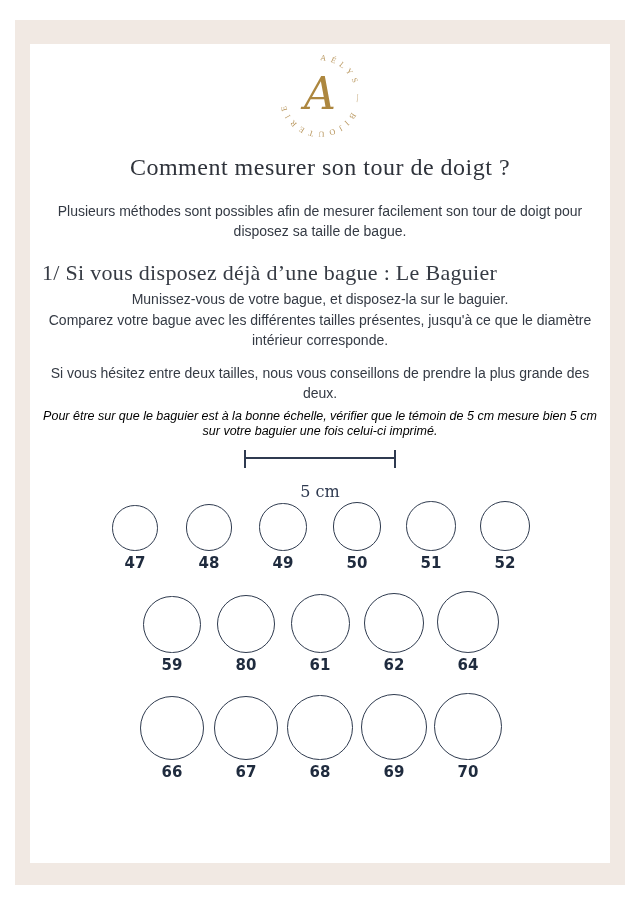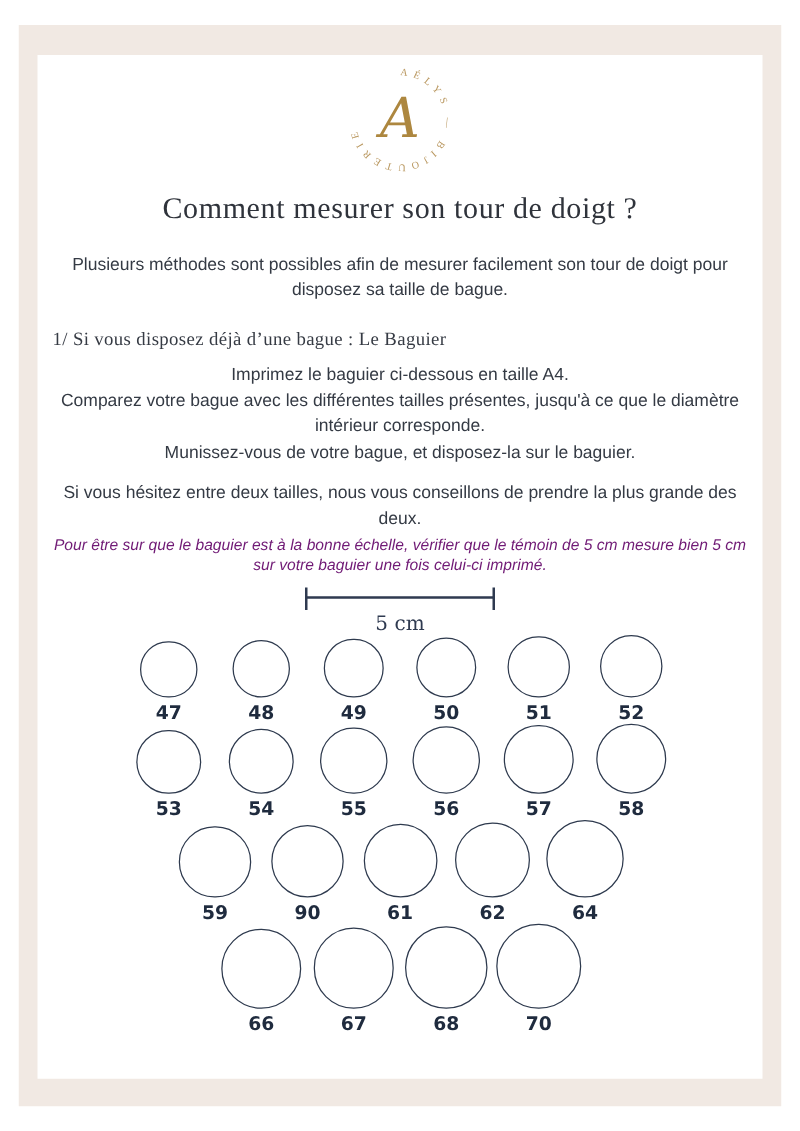--- a/index.html
+++ b/index.html
@@ -31,48 +31,48 @@
     font-family:"Liberation Serif", serif;font-weight:400;
     font-size:24px;line-height:38px;letter-spacing:0.5px;color:#2f333b;
   }
   .intro{
     margin:15px auto 0 auto;width:540px;text-align:center;
     font-size:14px;line-height:20px;color:#343a44;
   }
   .heading{
     margin:19px 0 0 12px;text-align:left;
     font-family:"Liberation Serif", serif;font-weight:400;
-    font-size:15px;line-height:25px;letter-spacing:0.3px;color:#363b44;
+    font-size:22px;line-height:25px;letter-spacing:0.3px;color:#363b44;
   }
   .steps{margin-top:4px;}
   .step{
     text-align:center;font-size:14px;line-height:20.5px;color:#343a44;
     width:556px;margin:0 auto;
   }
   .advice{
     margin:12px auto 4px auto;width:540px;text-align:center;
     font-size:14px;line-height:20.5px;color:#343a44;
   }
   .note{
     margin:5px auto 0 auto;width:560px;text-align:center;
-    font-style:italic;font-size:12.5px;line-height:15.5px;color:#701a75;
+    font-style:italic;font-size:12.5px;line-height:15.5px;color:#000000;
   }
   
-  .scale-wrap{margin-top:10px;display:flex;flex-direction:column;align-items:center;}
+  .scale-wrap{margin-top:10px;display:flex;flex-direction:column;align-items:center;gap:13px;}
   .scale-bar{position:relative;height:18px;}
   .scale-line{position:absolute;left:0;right:0;top:7px;height:2px;background:#2f3a50;}
   .scale-tick{position:absolute;top:0;width:2px;height:18px;background:#2f3a50;}
   .scale-tick.left{left:0;}
   .scale-tick.right{right:0;}
   .scale-label{
     margin-top:1px;font-family:"DejaVu Serif", serif;
     font-size:16px;color:#2f3a50;
   }
   
-  .rings{margin-top:0;display:flex;flex-direction:column;gap:1px;align-items:center;}
+  .rings{margin-top:0;display:flex;flex-direction:column;gap:20px;align-items:center;}
   .ring-row{display:flex;align-items:flex-end;}
   .ring-cell{width:74px;display:flex;flex-direction:column;align-items:center;}
   .ring-circle{
     border:1.5px solid #2e3a4e;border-radius:50%;
     box-sizing:border-box;background:#ffffff;margin-bottom:4px;
   }
   .ring-label{
     font-family:"DejaVu Sans", sans-serif;font-weight:bold;
     font-size:15px;line-height:16px;color:#1f2b3e;
   }
@@ -93,23 +93,22 @@
       <text class="logo-monogram" x="50" y="64" text-anchor="middle">A</text>
     </svg>
 
     <div class="title">Comment mesurer son tour de doigt ?</div>
 
     <div class="intro">Plusieurs méthodes sont possibles afin de mesurer facilement son tour de doigt pour disposez sa taille de bague.</div>
 
     <div class="heading">1/ Si vous disposez déjà d’une bague : Le Baguier</div>
 
     <div class="steps">
-      <div class="step">Imprimez le baguier ci-dessous en taille A4.</div>
+      <div class="step">Munissez-vous de votre bague, et disposez-la sur le baguier.</div>
       <div class="step">Comparez votre bague avec les différentes tailles présentes, jusqu'à ce que le diamètre intérieur corresponde.</div>
-      <div class="step">Munissez-vous de votre bague, et disposez-la sur le baguier.</div>
     </div>
 
     <div class="advice">Si vous hésitez entre deux tailles, nous vous conseillons de prendre la plus grande des deux.</div>
 
     <div class="note">Pour être sur que le baguier est à la bonne échelle, vérifier que le témoin de 5 cm mesure bien 5 cm sur votre baguier une fois celui-ci imprimé.</div>
 
     <div class="scale-wrap">
       <div class="scale-bar" style="width: 152px;">
         <div class="scale-tick left"></div>
         <div class="scale-line"></div>
@@ -140,52 +139,26 @@
             <div class="ring-circle" style="width: 49.4px; height: 49.4px;"></div>
             <div class="ring-label">51</div>
           </div>
           <div class="ring-cell">
             <div class="ring-circle" style="width: 50.3px; height: 50.3px;"></div>
             <div class="ring-label">52</div>
           </div>
         </div>
         <div class="ring-row">
           <div class="ring-cell">
-            <div class="ring-circle" style="width: 51.3px; height: 51.3px;"></div>
-            <div class="ring-label">53</div>
-          </div>
-          <div class="ring-cell">
-            <div class="ring-circle" style="width: 52.3px; height: 52.3px;"></div>
-            <div class="ring-label">54</div>
-          </div>
-          <div class="ring-cell">
-            <div class="ring-circle" style="width: 53.2px; height: 53.2px;"></div>
-            <div class="ring-label">55</div>
-          </div>
-          <div class="ring-cell">
-            <div class="ring-circle" style="width: 54.2px; height: 54.2px;"></div>
-            <div class="ring-label">56</div>
-          </div>
-          <div class="ring-cell">
-            <div class="ring-circle" style="width: 55.2px; height: 55.2px;"></div>
-            <div class="ring-label">57</div>
-          </div>
-          <div class="ring-cell">
-            <div class="ring-circle" style="width: 56.1px; height: 56.1px;"></div>
-            <div class="ring-label">58</div>
-          </div>
-        </div>
-        <div class="ring-row">
-          <div class="ring-cell">
             <div class="ring-circle" style="width: 57.1px; height: 57.1px;"></div>
             <div class="ring-label">59</div>
           </div>
           <div class="ring-cell">
             <div class="ring-circle" style="width: 58.1px; height: 58.1px;"></div>
-            <div class="ring-label">90</div>
+            <div class="ring-label">80</div>
           </div>
           <div class="ring-cell">
             <div class="ring-circle" style="width: 59px; height: 59px;"></div>
             <div class="ring-label">61</div>
           </div>
           <div class="ring-cell">
             <div class="ring-circle" style="width: 60px; height: 60px;"></div>
             <div class="ring-label">62</div>
           </div>
           <div class="ring-cell">
@@ -200,20 +173,24 @@
           </div>
           <div class="ring-cell">
             <div class="ring-circle" style="width: 64.8px; height: 64.8px;"></div>
             <div class="ring-label">67</div>
           </div>
           <div class="ring-cell">
             <div class="ring-circle" style="width: 65.8px; height: 65.8px;"></div>
             <div class="ring-label">68</div>
           </div>
           <div class="ring-cell">
+            <div class="ring-circle" style="width: 66.8px; height: 66.8px;"></div>
+            <div class="ring-label">69</div>
+          </div>
+          <div class="ring-cell">
             <div class="ring-circle" style="width: 67.7px; height: 67.7px;"></div>
             <div class="ring-label">70</div>
           </div>
         </div>
       </div>
 
   </div>
 </div>
 
 </body></html>

